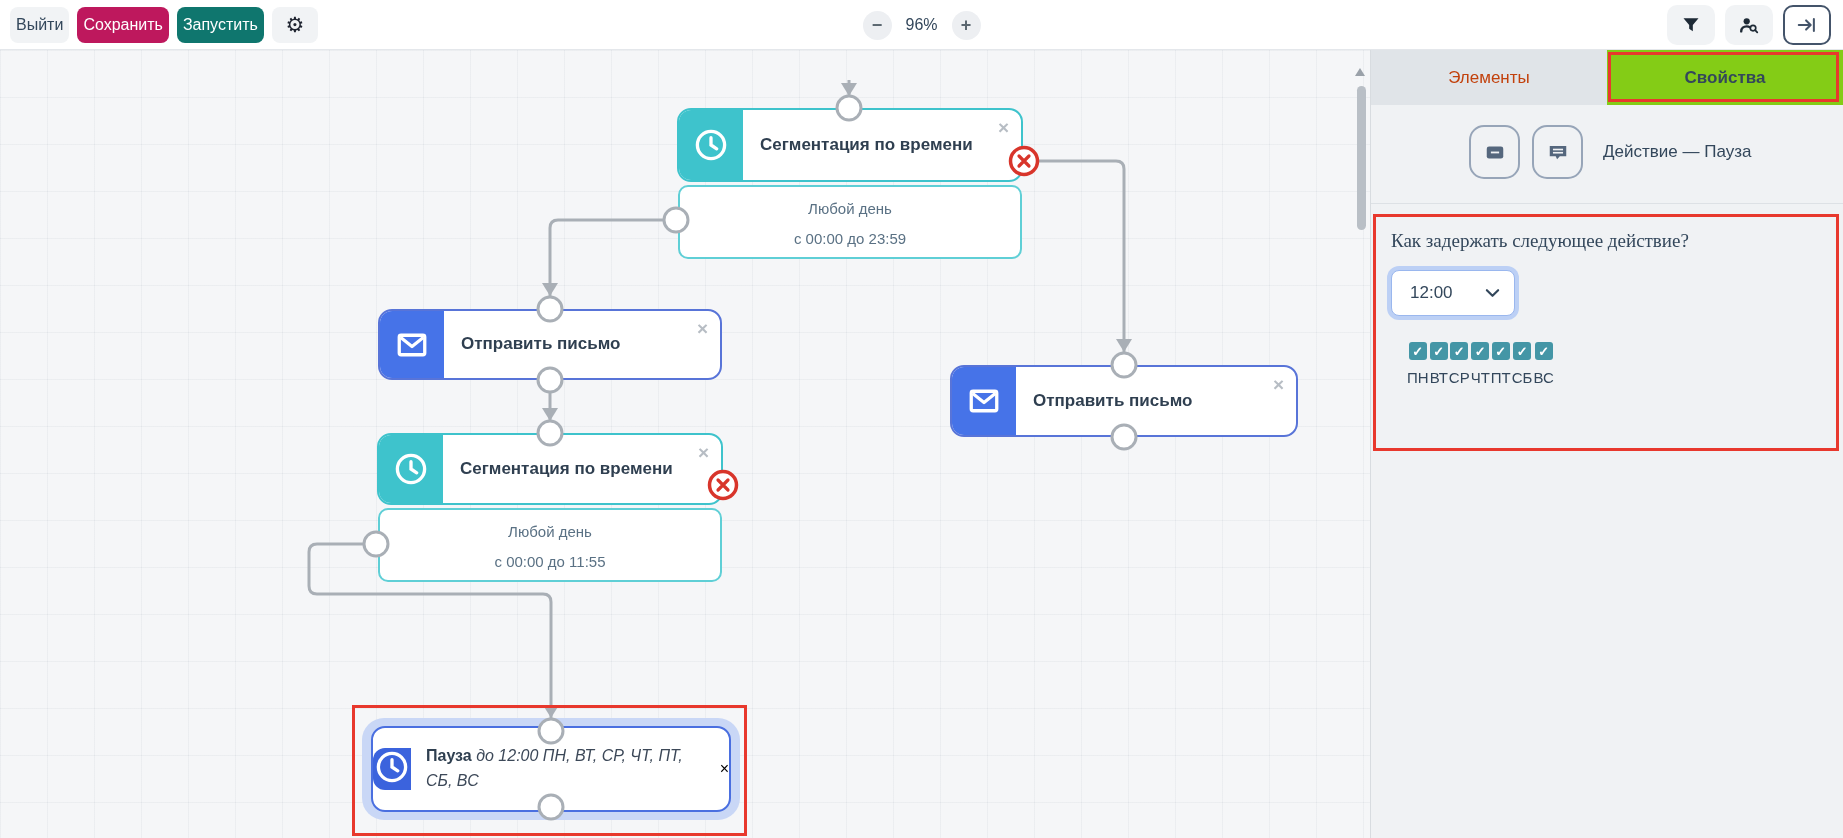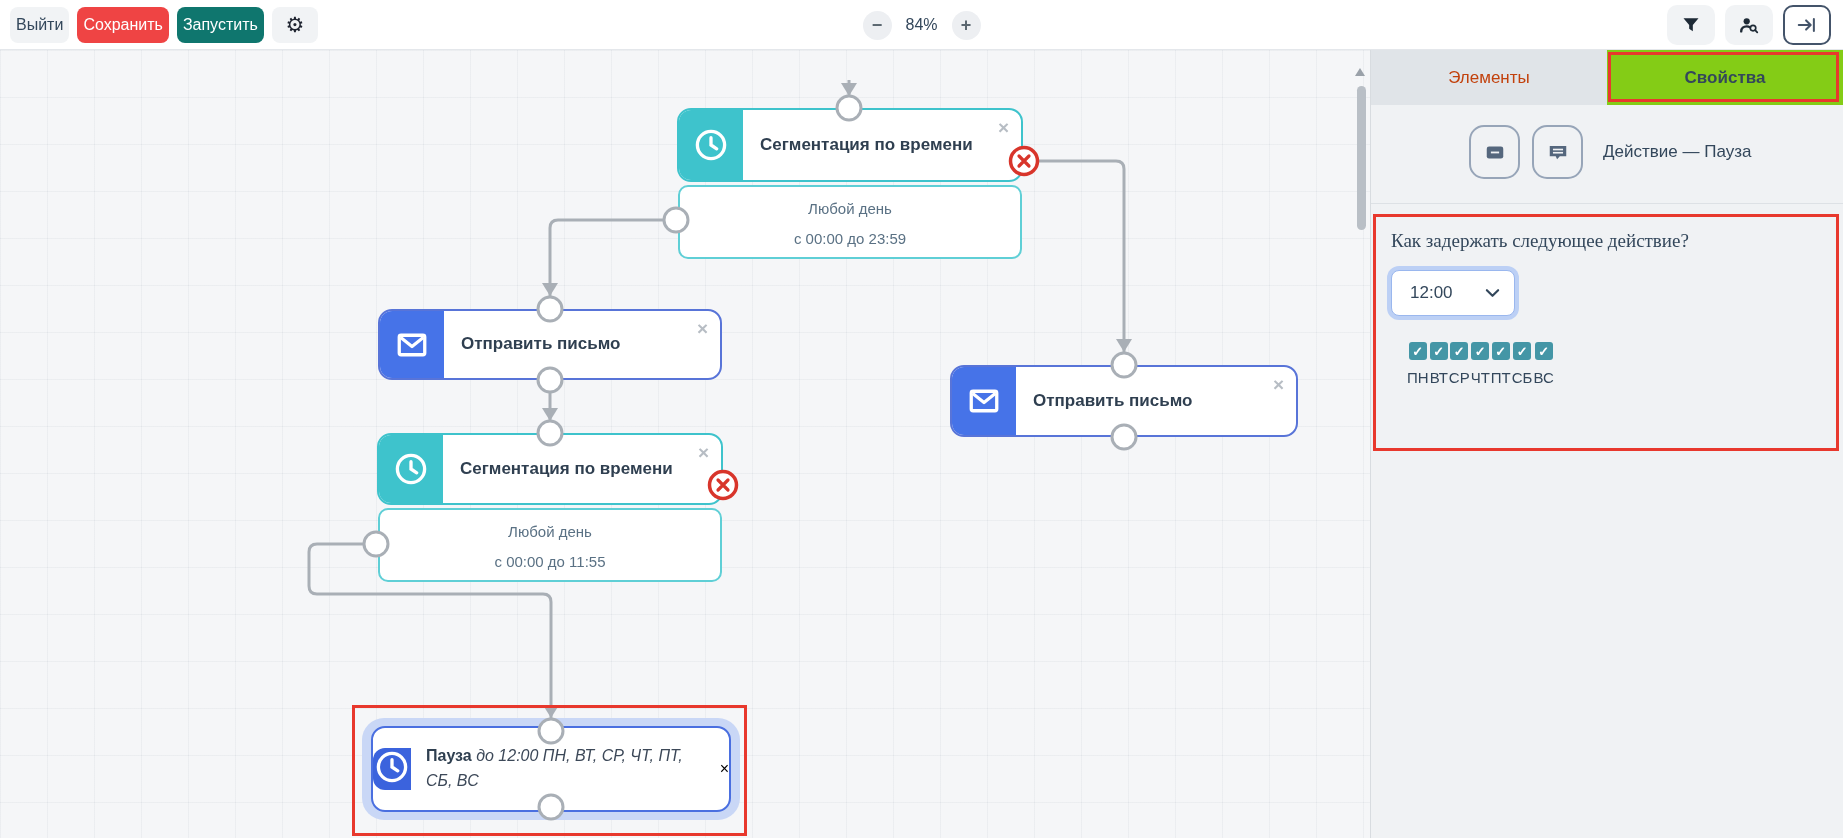--- a/index.html
+++ b/index.html
@@ -4,21 +4,21 @@
 <style>
   * { margin:0; padding:0; box-sizing:border-box; }
   html,body { width:1843px; height:838px; overflow:hidden; font-family:"Liberation Sans", sans-serif; background:#fff; }
   .app { width:1843px; height:838px; display:flex; flex-direction:column; }
 
   
   .toolbar { position:relative; height:50px; background:#ffffff; border-bottom:1px solid #e4e7eb; display:flex; align-items:center; padding:0 10px; flex:0 0 auto; z-index:10; }
   .tb-left { display:flex; align-items:center; gap:8px; }
   .btn { border:none; border-radius:8px; height:36px; padding:0 6px; font-size:16px; font-family:inherit; cursor:pointer; display:inline-flex; align-items:center; justify-content:center; }
   .btn-ghost { background:#f1f3f5; color:#33475b; }
-  .btn-save { background:#ef4444; color:#ffffff; }
+  .btn-save { background:#be185d; color:#ffffff; }
   .btn-run { background:#0f766e; color:#ffffff; }
   .btn-icon { background:#f1f3f5; color:#1f2430; width:46px; padding:0; font-size:21px; }
   .tb-center { position:absolute; left:50%; top:0; height:50px; transform:translateX(-50%); display:flex; align-items:center; gap:14px; }
   .zoom-btn { width:29px; height:29px; border-radius:50%; background:#edeff2; border:none; color:#5b6770; font-size:18px; font-weight:bold; line-height:1; cursor:pointer; display:flex; align-items:center; justify-content:center; }
   .zoom-level { font-size:16px; color:#33475b; }
   .tb-right { margin-left:auto; display:flex; align-items:center; gap:10px; padding-right:2px; }
   .tb-right .sq { width:48px; height:40px; border-radius:10px; background:#f1f3f5; border:none; display:flex; align-items:center; justify-content:center; cursor:pointer; }
   .tb-right .sq.outlined { background:#ffffff; border:2px solid #44546a; }
 
   
@@ -89,21 +89,21 @@
     <div class="tb-left">
       <button class="btn btn-ghost">Выйти</button>
       <button class="btn btn-save">Сохранить</button>
       <button class="btn btn-run">Запустить</button>
       <button class="btn btn-icon">
           <span style="font-family:'DejaVu Sans',sans-serif;">⚙</span>
         </button>
     </div>
     <div class="tb-center">
       <button class="zoom-btn">−</button>
-      <span class="zoom-level">84%</span>
+      <span class="zoom-level">96%</span>
       <button class="zoom-btn">+</button>
     </div>
     <div class="tb-right">
       <button class="sq">
         <svg width="20" height="20" viewBox="0 0 24 24">
             <path d="M3 4 H21 L14.2 12 V19.5 L9.8 16.4 V12 Z" fill="#1e2a36"></path>
           </svg>
       </button>
       <button class="sq">
         <svg width="22" height="22" viewBox="0 0 24 24" fill="none">

